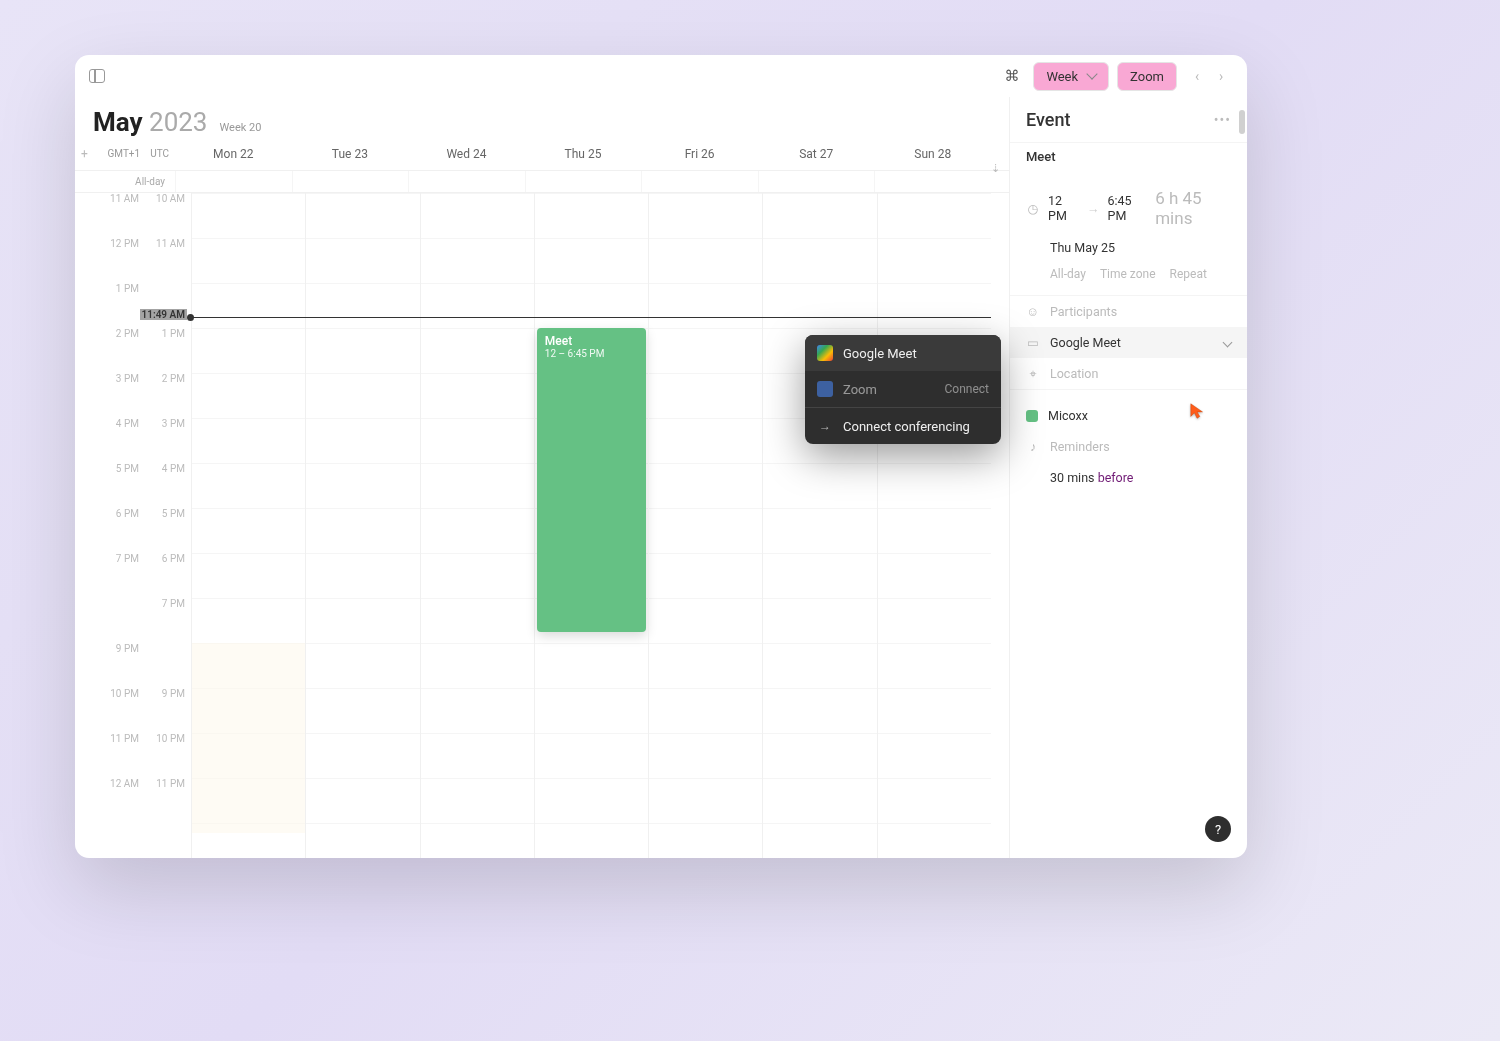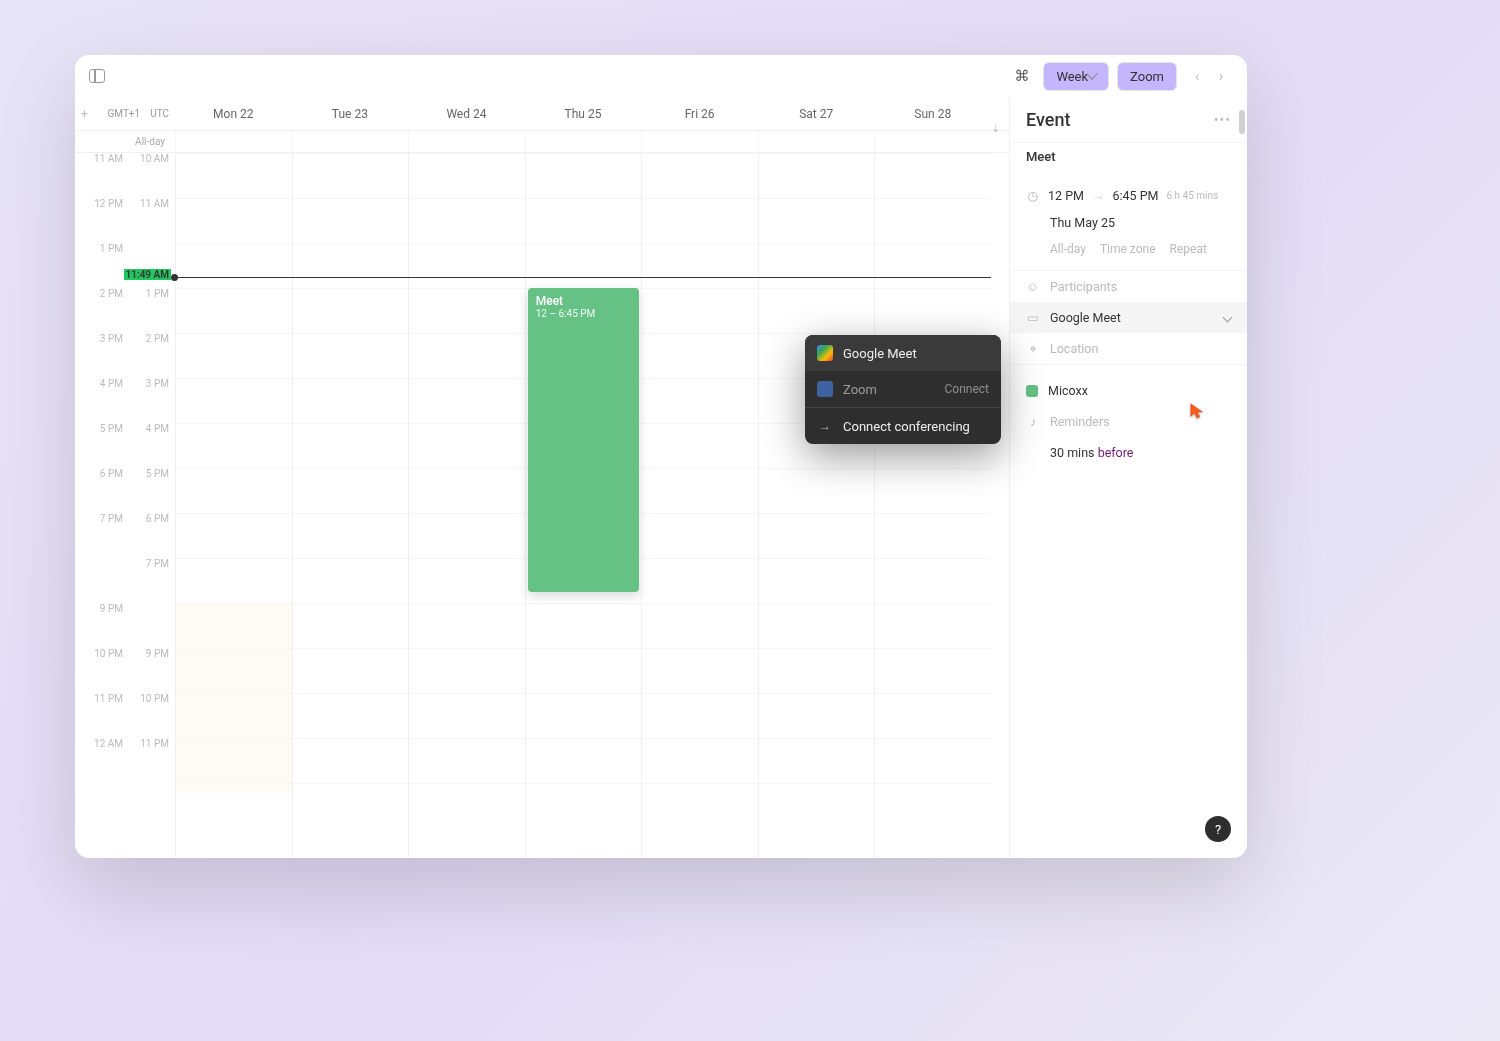--- a/index.html
+++ b/index.html
@@ -29,21 +29,21 @@
   display: flex;
   align-items: center;
   padding: 0 14px;
   justify-content: space-between;
 }
 .toolbar-left { display: flex; align-items: center; gap: 10px; }
 .panel-icon { width: 16px; height: 14px; border: 1.5px solid #999; border-radius: 3px; position: relative; }
 .panel-icon::after { content:""; position:absolute; left:4px; top:0; bottom:0; width:1.5px; background:#999; }
 .toolbar-right { display:flex; align-items:center; gap:8px; }
 .cmd-icon { font-size:15px; color:#555; margin-right:6px; }
-.btn { border:1px solid #e5e5e5; background:#c4b5fd; border-radius:6px; padding:6px 12px; font-size:13px; display:flex; align-items:center; gap:0; cursor:pointer; color:#333; }
+.btn { border:1px solid #e5e5e5; background:#f9a8d4; border-radius:6px; padding:6px 12px; font-size:13px; display:flex; align-items:center; gap:10px; cursor:pointer; color:#333; }
 .chevron-down { width:8px; height:8px; border-right:1.5px solid #888; border-bottom:1.5px solid #888; transform:rotate(45deg); margin-top:-4px; }
 .nav-arrows { display:flex; align-items:center; }
 .nav-arrow { width:24px; height:24px; display:flex; align-items:center; justify-content:center; cursor:pointer; color:#bbb; font-size:14px; }
 .content { flex:1; display:flex; overflow:hidden; }
 .cal { flex:1; display:flex; flex-direction:column; overflow:hidden; }
 .cal-title-row { display:flex; align-items:baseline; padding:10px 18px 0; gap:12px; }
 .month { font-size:26px; font-weight:400; color:#aaa; }
 .month strong { font-weight:700; color:#222; }
 .week-label { font-size:11px; color:#999; }
 .day-header { display:flex; align-items:center; border-bottom:1px solid #f0f0f0; height:34px; font-size:12px; color:#666; position:relative; }
@@ -51,24 +51,24 @@
 .plus-icon { position:absolute; left:6px; font-size:12px; color:#bbb; cursor:pointer; }
 .day-cells { flex:1; display:flex; }
 .day-cell { flex:1; text-align:center; font-size:12px; color:#666; }
 .end-col { width:18px; position:relative; }
 .dl-icon { position:absolute; top:8px; font-size:11px; color:#bbb; }
 .allday-row { display:flex; border-bottom:1px solid #f0f0f0; height:22px; font-size:10px; color:#aaa; }
 .allday-label { width:100px; text-align:right; padding-right:10px; line-height:22px; }
 .allday-cells { flex:1; display:flex; }
 .allday-cell { flex:1; border-left:1px solid #f5f5f5; }
 .grid-wrap { flex:1; display:flex; overflow:hidden; position:relative; }
-.time-col { width:100px; display:flex; flex-direction:column; position:relative; }
+.time-col { width:100px; display:flex; flex-direction:column; position:relative;margin-left:16px; }
 .time-row { height:45px; display:flex; justify-content:flex-end; gap:14px; padding-right:6px; font-size:10px; color:#bbb; align-items:flex-start; }
 .time-row span { width:32px; text-align:right; }
-.now-label { position:absolute; right:4px; font-size:10px; color:#333; font-weight:600; background:#22c55e; padding:0 2px; }
+.now-label { position:absolute; right:4px; font-size:10px; color:#333; font-weight:600; background:#a3a3a3; padding:0 2px; }
 .grid { flex:1; position:relative; display:flex; }
 .grid-col { flex:1; border-left:1px solid #f0f0f0; position:relative; }
 .grid-lines { position:absolute; left:0; right:0; top:0; bottom:0; pointer-events:none; }
 .grid-line { position:absolute; left:0; right:0; height:1px; background:#f5f5f5; }
 .now-line { position:absolute; left:0; right:0; height:1px; background:#333; z-index:3; }
 .now-line::before { content:""; position:absolute; left:-4px; top:-3px; width:7px; height:7px; border-radius:50%; background:#333; }
 .off-hours { position:absolute; left:0; right:0; background:#fdf9ed; opacity:0.6; }
 .event-block { position:absolute; background:#65c184; border-radius:4px; padding:6px 8px; color:#fff; font-size:11px; box-shadow:0 4px 12px rgba(0,0,0,0.15); cursor:pointer; }
 .event-block .ev-title { font-weight:500; font-size:12px; }
 .event-block .ev-time { font-size:10px; opacity:0.9; }
@@ -77,21 +77,21 @@
 .side-header { display:flex; align-items:center; justify-content:space-between; padding:12px 16px; border-bottom:1px solid #f4f4f4; }
 .side-header-title { font-size:18px; font-weight:500; }
 .dots { color:#bbb; font-size:14px; letter-spacing:1px; cursor:pointer; }
 .side-section { border-bottom:1px solid #f4f4f4; padding:10px 0; }
 .side-row { display:flex; align-items:center; padding:8px 16px; gap:10px; font-size:12.5px; }
 .side-row.hover { background:#f5f5f5; }
 .icon-sm { width:14px; height:14px; display:flex; align-items:center; justify-content:center; color:#bbb; flex-shrink:0; }
 .side-title { padding:6px 16px; font-size:13px; font-weight:500; }
 .time-line { display:flex; align-items:center; gap:8px; padding:8px 16px; font-size:12.5px; }
 .arrow-right { color:#ccc; }
-.duration { color:#bbb; font-size:10px; }
+.duration { color:#bbb; font-size:17px; }
 .date-line { padding:4px 16px 8px 40px; font-size:12.5px; }
 .opts-line { display:flex; gap:14px; padding:4px 16px 4px 40px; font-size:12px; color:#bbb; }
 .muted { color:#bbb; }
 .cal-dot { width:12px; height:12px; border-radius:3px; background:#65c184; flex-shrink:0; }
 .status-row { display:flex; justify-content:space-between; padding:8px 16px 8px 40px; font-size:12.5px; }
 .reminder-row { padding:8px 16px 8px 40px; font-size:12.5px; }
 .reminder-row .before { color:#701a75; }
 .chev-sm { width:7px; height:7px; border-right:1.5px solid #999; border-bottom:1.5px solid #999; transform:rotate(45deg); margin-left:auto; }
 .popup {
   position:absolute;
@@ -143,20 +143,24 @@
       </div>
       <div class="nav-arrows">
         <div class="nav-arrow">‹</div>
         <div class="nav-arrow">›</div>
       </div>
     </div>
   </div>
 
   <div class="content">
     <div class="cal">
+      <div class="cal-title-row">
+        <div class="month"><strong>May</strong> <span>2023</span></div>
+        <div class="week-label">Week 20</div>
+      </div>
 
       <div class="day-header">
         <div class="tz-col">
           <span class="plus-icon">+</span>
           <span>GMT+1</span>
           <span>UTC</span>
         </div>
         <div class="day-cells">
           <div class="day-cell">Mon 22</div>
           <div class="day-cell">Tue 23</div>

